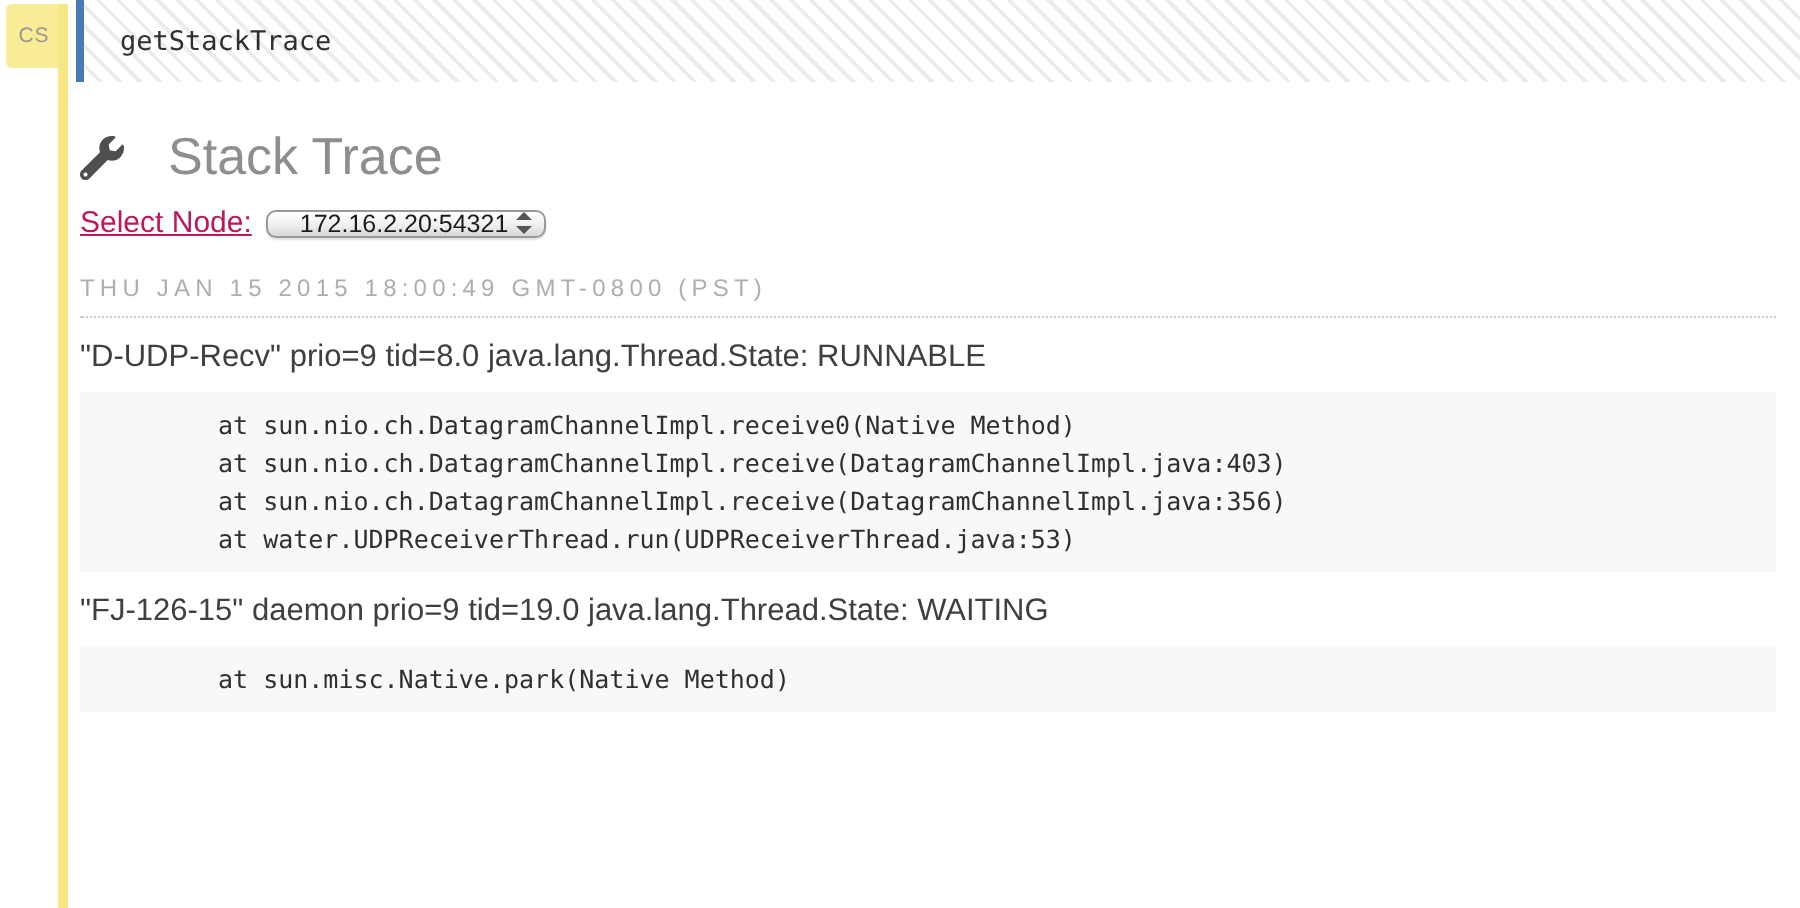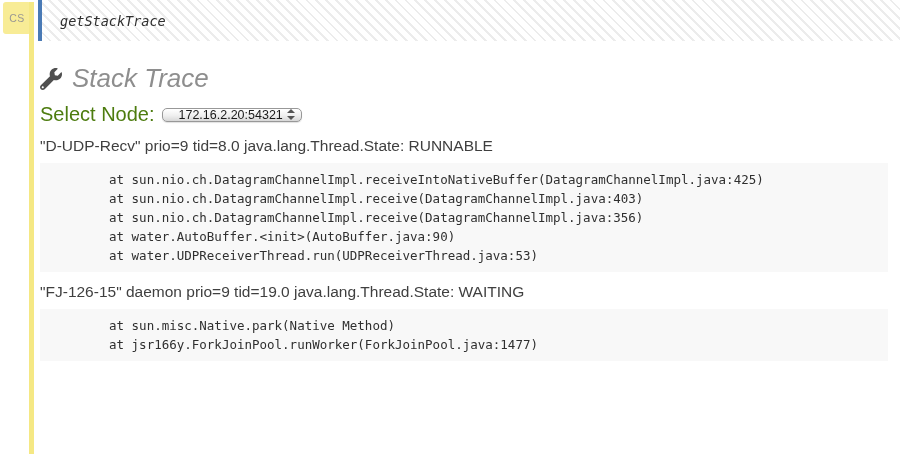--- a/index.html
+++ b/index.html
@@ -34,50 +34,49 @@
   .flow-cell {
     margin-left: 38px;
     border-left: 4px solid #4a7ab5;
     background: repeating-linear-gradient(45deg, #ffffff 0px, #ffffff 5px, #ececec 5px, #ececec 7px);
     padding: 13px 18px 12px 18px;
   }
   .cell-input {
     font-family: "DejaVu Sans Mono", monospace;
     font-size: 13.5px;
     color: #2f2f2f;
-    font-style: italic;
   }
 
   .content {
     margin-left: 40px;
     margin-right: 12px;
   }
 
   .page-heading {
     margin-top: 22px;
     display: flex;
     align-items: center;
-    gap: 10px;
-    font-style: italic;
+    gap: 22px;
   }
   .wrench-icon svg { display: block; }
   .page-title {
     font-size: 26px;
     font-weight: 400;
     color: #8e8e8e;
   }
 
   .node-row {
     margin-top: 9px;
     display: flex;
     align-items: center;
   }
   .node-label {
-    font-size: 20px;
-    color: #4d7c0f;
+    font-size: 15px;
+    color: #be185d;
+    text-decoration: underline;
   }
   .node-select {
     margin-left: 7px;
     width: 140px;
     height: 14px;
     border: 1px solid #989898;
     border-radius: 5px;
     background: linear-gradient(#ffffff, #efefef 55%, #d7d7d7);
     box-shadow: 0 1px 1px rgba(0,0,0,0.12);
     display: inline-flex;
@@ -151,34 +150,33 @@
     <span class="node-label">Select Node:</span>
     <span class="node-select">
       <span>172.16.2.20:54321</span>
       <span class="select-arrows">
         <span class="tri tri-up"></span>
         <span class="tri tri-down"></span>
       </span>
     </span>
   </div>
 
+  <div class="timestamp">THU JAN 15 2015 18:00:49 GMT-0800 (PST)</div>
 
   <div id="thread-list">
   <div>
     <div class="thread-header">"D-UDP-Recv" prio=9 tid=8.0 java.lang.Thread.State: RUNNABLE</div>
     <div class="thread-stack">
-          <div class="stack-line">at sun.nio.ch.DatagramChannelImpl.receiveIntoNativeBuffer(DatagramChannelImpl.java:425)</div>
+          <div class="stack-line">at sun.nio.ch.DatagramChannelImpl.receive0(Native Method)</div>
           <div class="stack-line">at sun.nio.ch.DatagramChannelImpl.receive(DatagramChannelImpl.java:403)</div>
           <div class="stack-line">at sun.nio.ch.DatagramChannelImpl.receive(DatagramChannelImpl.java:356)</div>
-          <div class="stack-line">at water.AutoBuffer.&lt;init&gt;(AutoBuffer.java:90)</div>
           <div class="stack-line">at water.UDPReceiverThread.run(UDPReceiverThread.java:53)</div>
         </div>
   </div>
 
   <div>
     <div class="thread-header">"FJ-126-15" daemon prio=9 tid=19.0 java.lang.Thread.State: WAITING</div>
     <div class="thread-stack">
           <div class="stack-line">at sun.misc.Native.park(Native Method)</div>
-          <div class="stack-line">at jsr166y.ForkJoinPool.runWorker(ForkJoinPool.java:1477)</div>
         </div>
   </div>
 </div>
 </div>
 
 </body></html>

